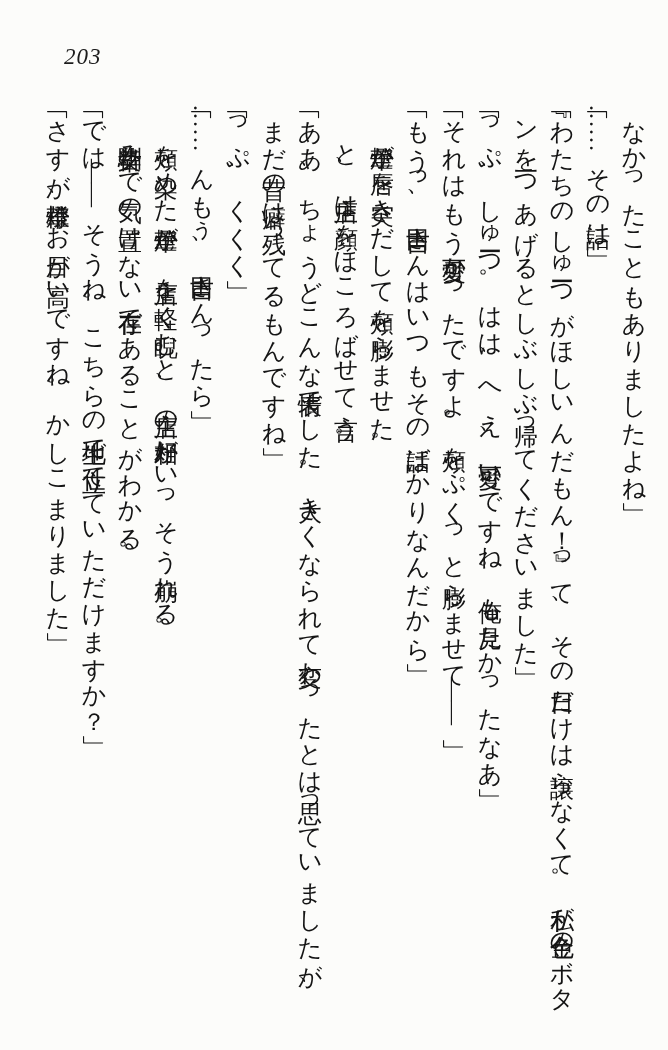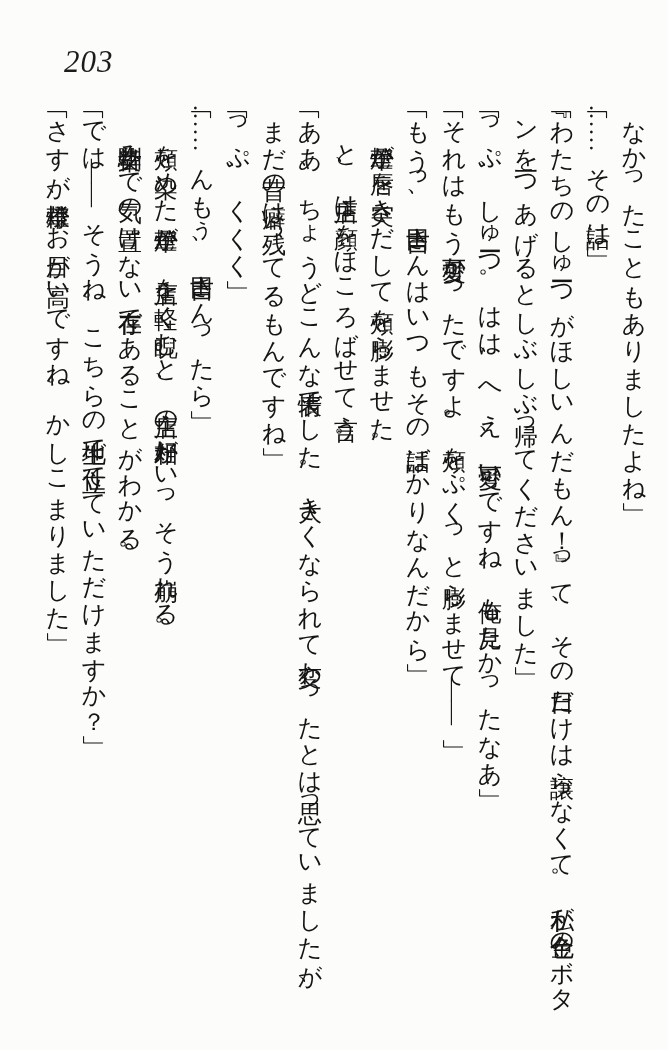--- a/index.html
+++ b/index.html
@@ -13,21 +13,21 @@
     height: 1050px;
     background: #fcfcfa;
     overflow: hidden;
   }
   .page-number {
     position: absolute;
     top: 44px;
     left: 64px;
     font-family: "Liberation Serif", "DejaVu Serif", serif;
     font-style: italic;
-    font-size: 31px;
+    font-size: 23px;
     letter-spacing: 1px;
     color: #1c1c1c;
   }
   .text-body {
     position: absolute;
     top: 104px;
     right: 16px;
     width: 616px;
     height: 916px;
     writing-mode: vertical-rl;

